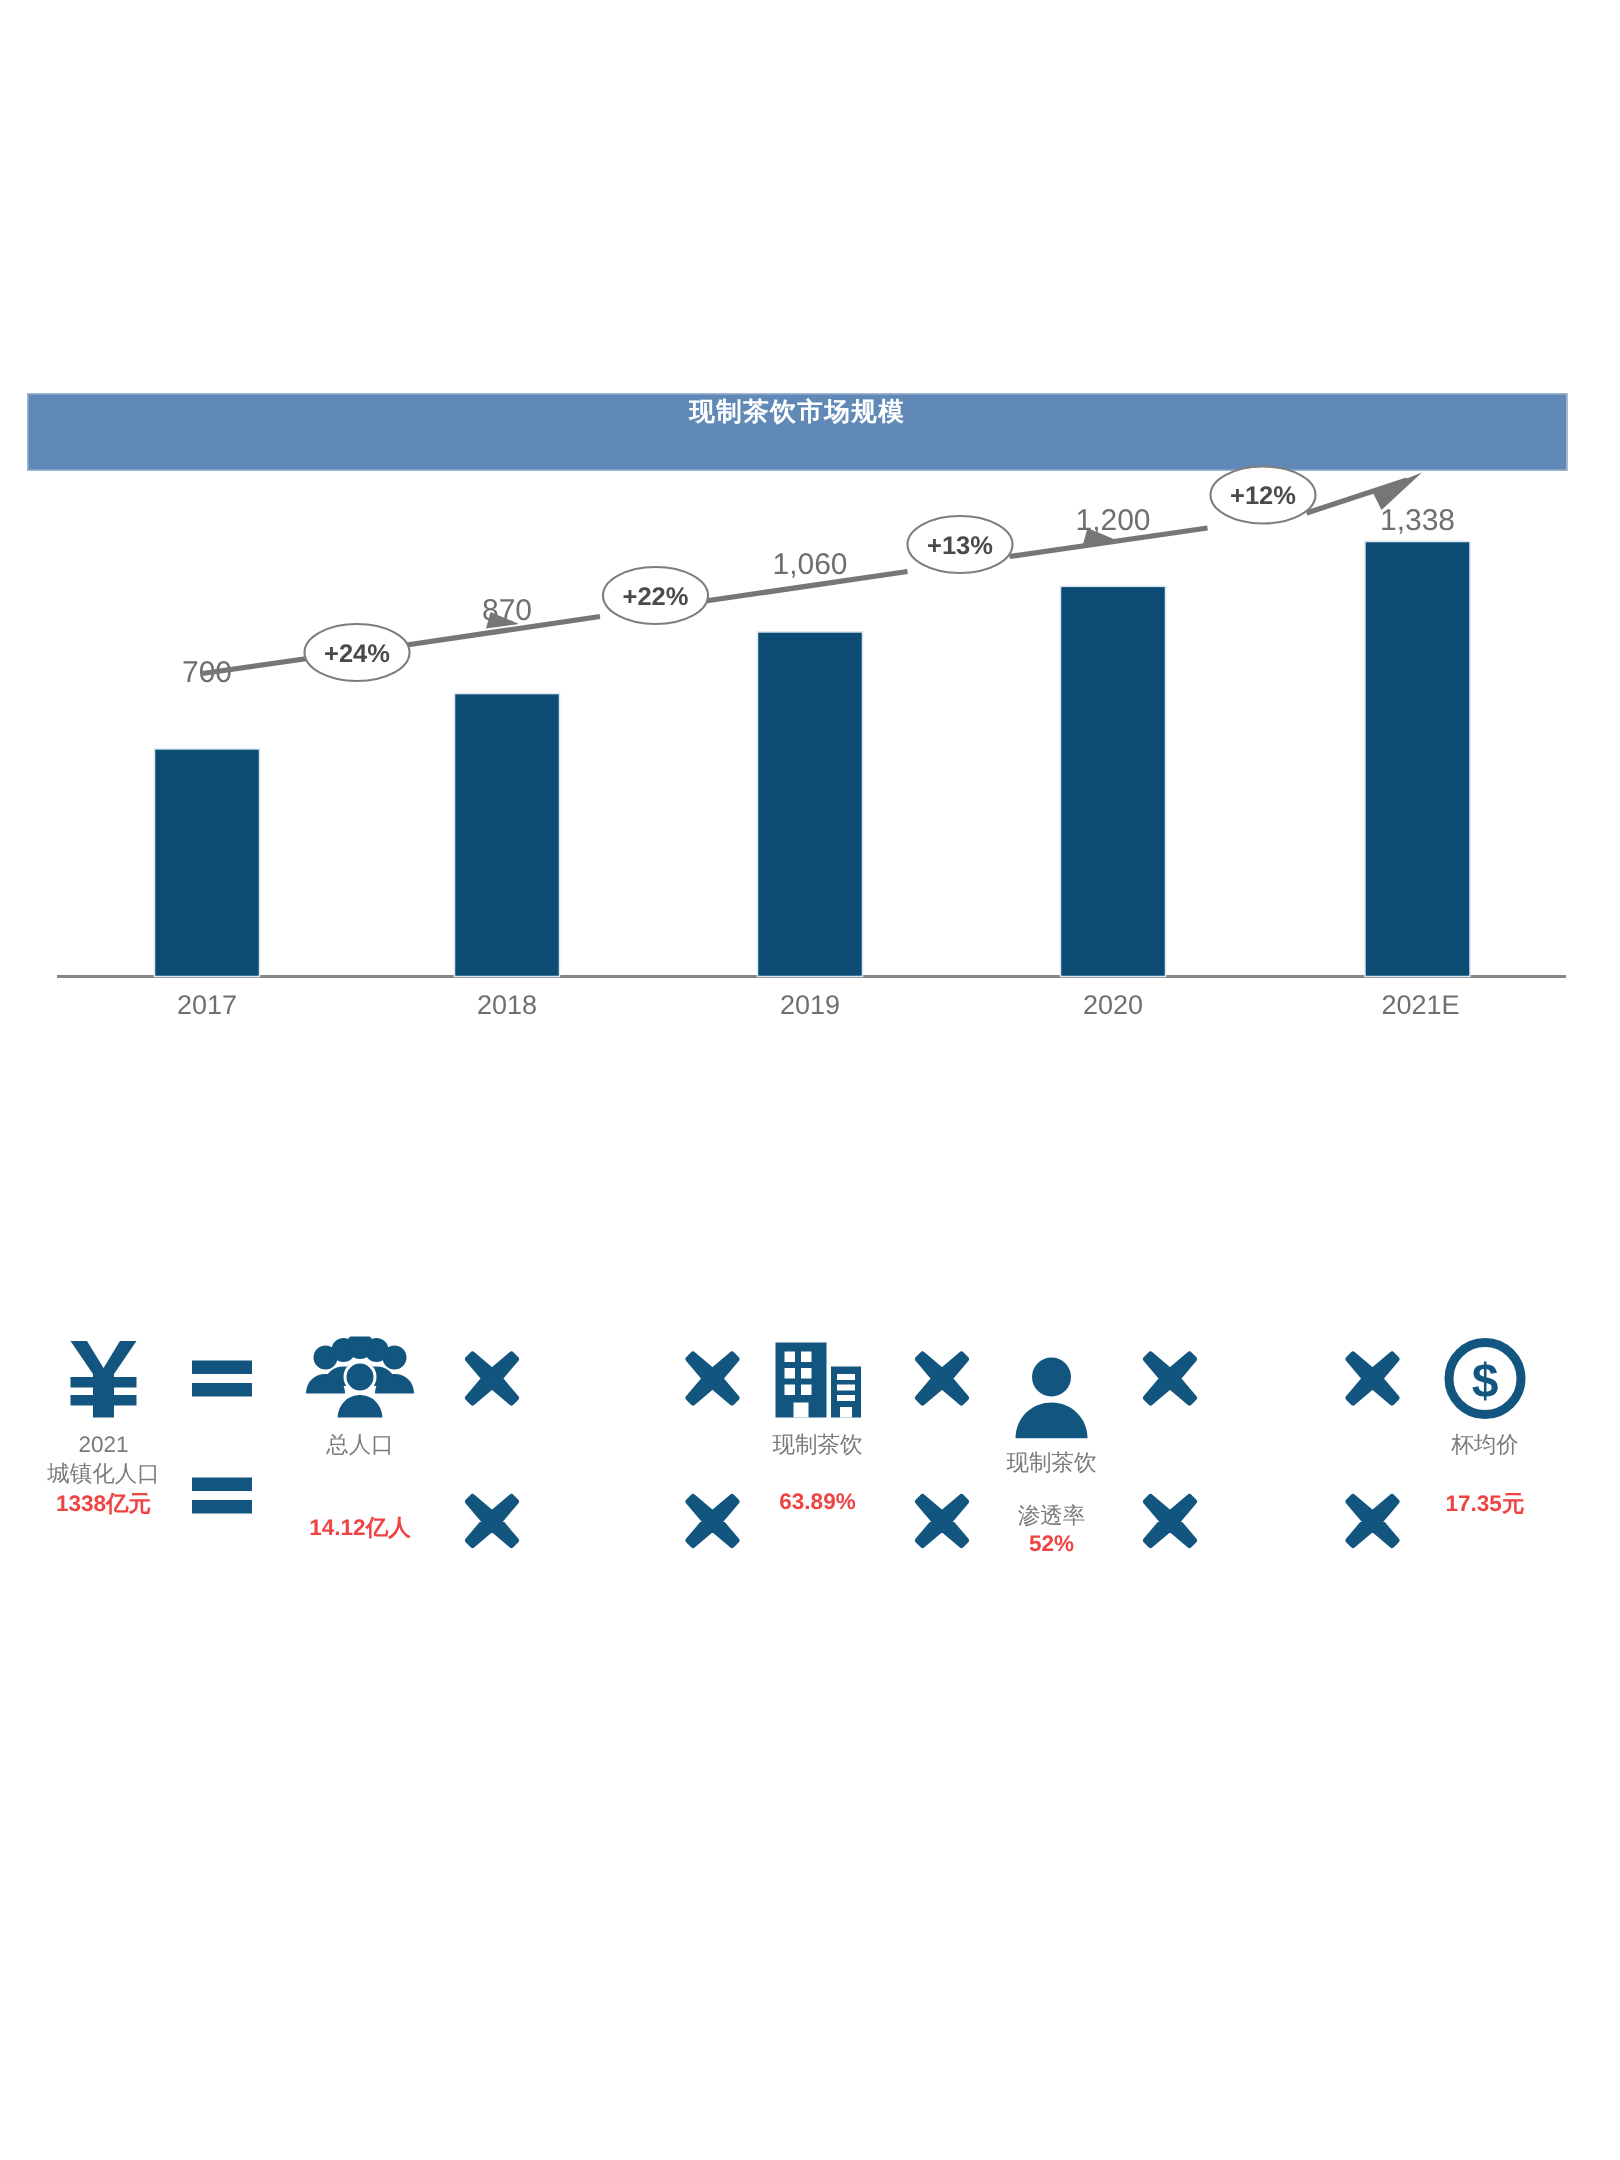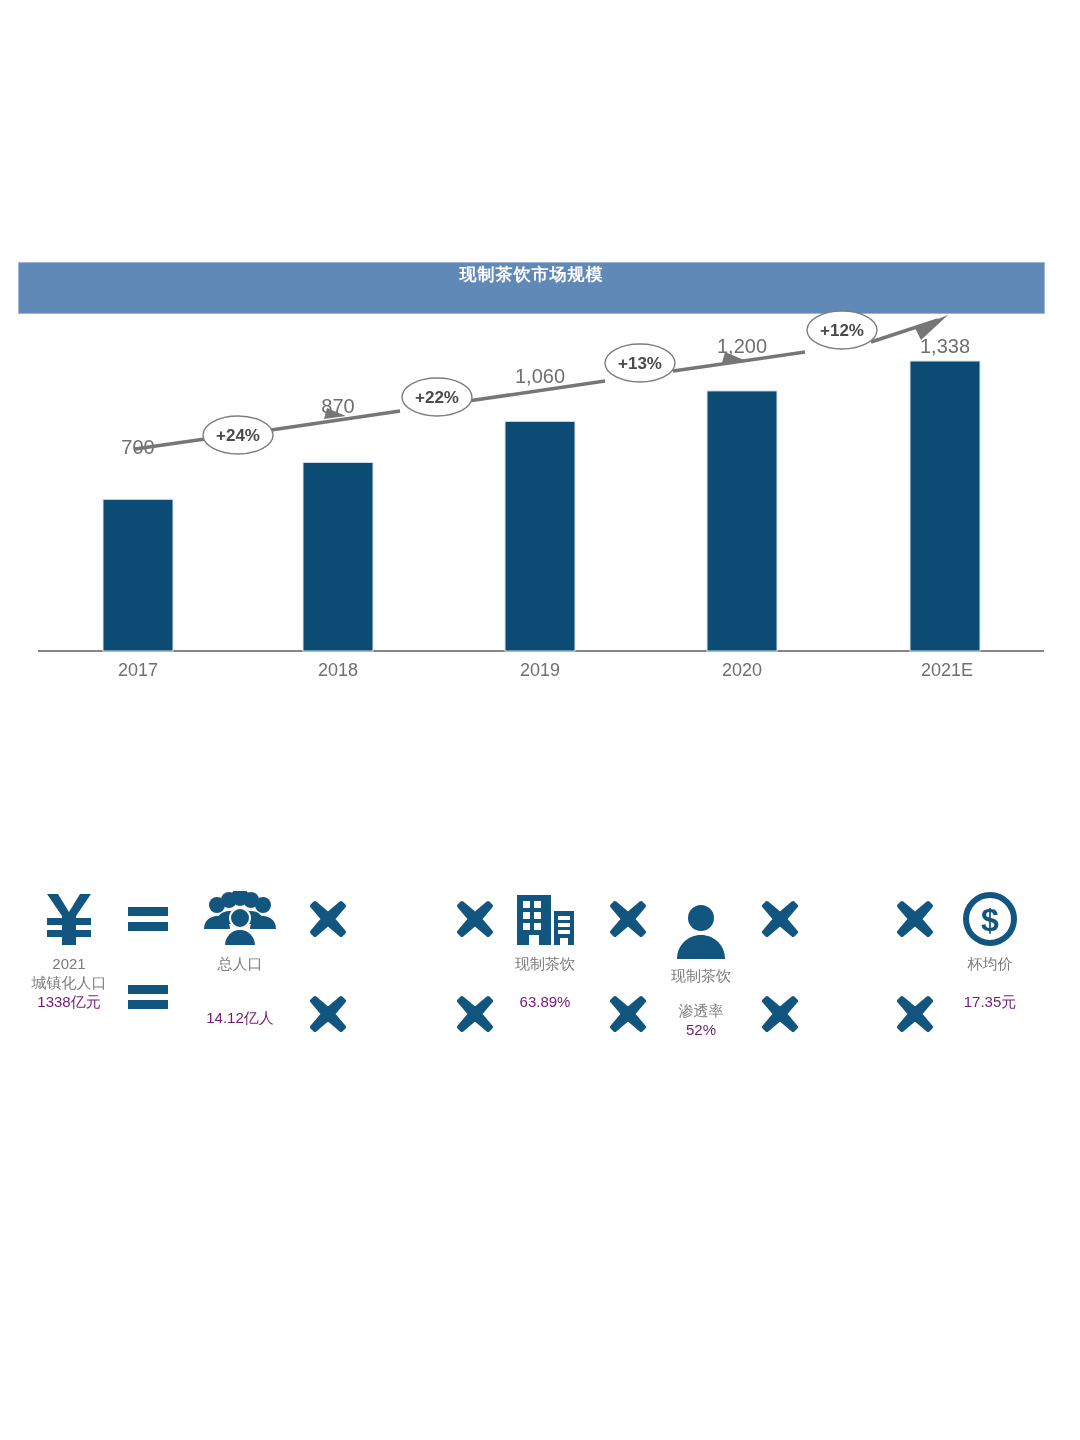--- a/index.html
+++ b/index.html
@@ -93,22 +93,22 @@
   }
   .formula-label {
     font-size: 15px;
     color: #7b7b7b;
     line-height: 19px;
     margin-top: 4px;
     white-space: nowrap;
   }
   .formula-value {
     font-size: 15px;
-    color: #701a75;
-    font-weight: normal;
+    color: #ef4444;
+    font-weight: bold;
     white-space: nowrap;
     margin-top: 1px;
   }
   .op-item {
     position: absolute;
     width: 60px;
     text-align: center;
   }
   .op-icon-top { height: 62px; display:flex; align-items:center; justify-content:center; }
   .op-icon-bottom { margin-top: 32px; display:flex; align-items:center; justify-content:center; }

